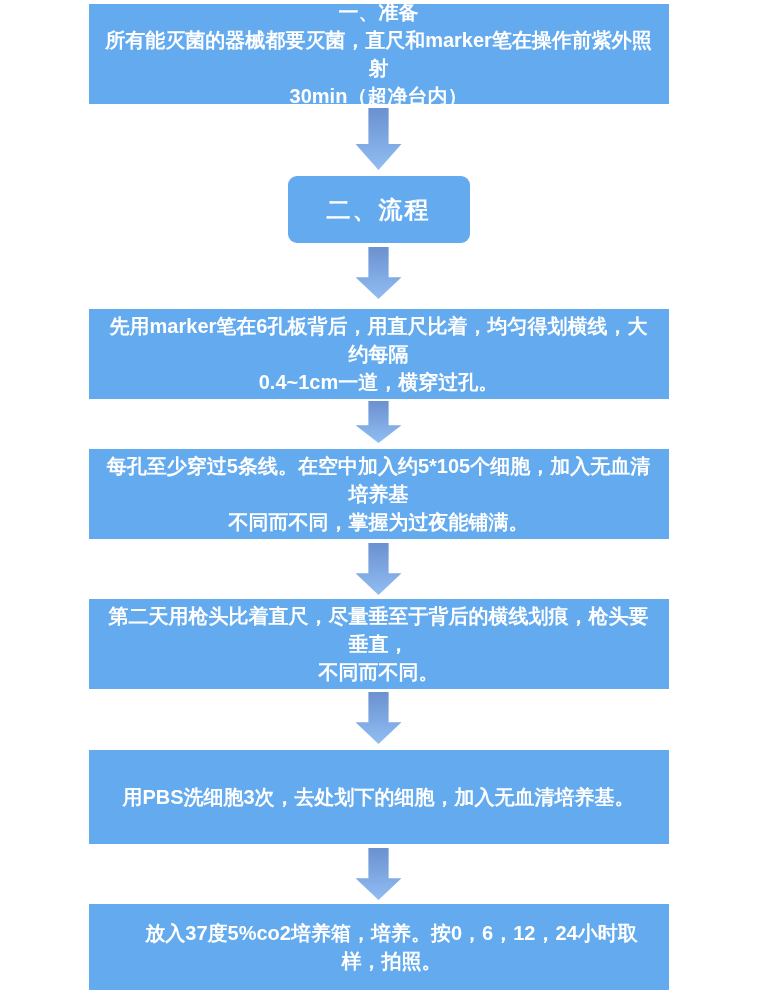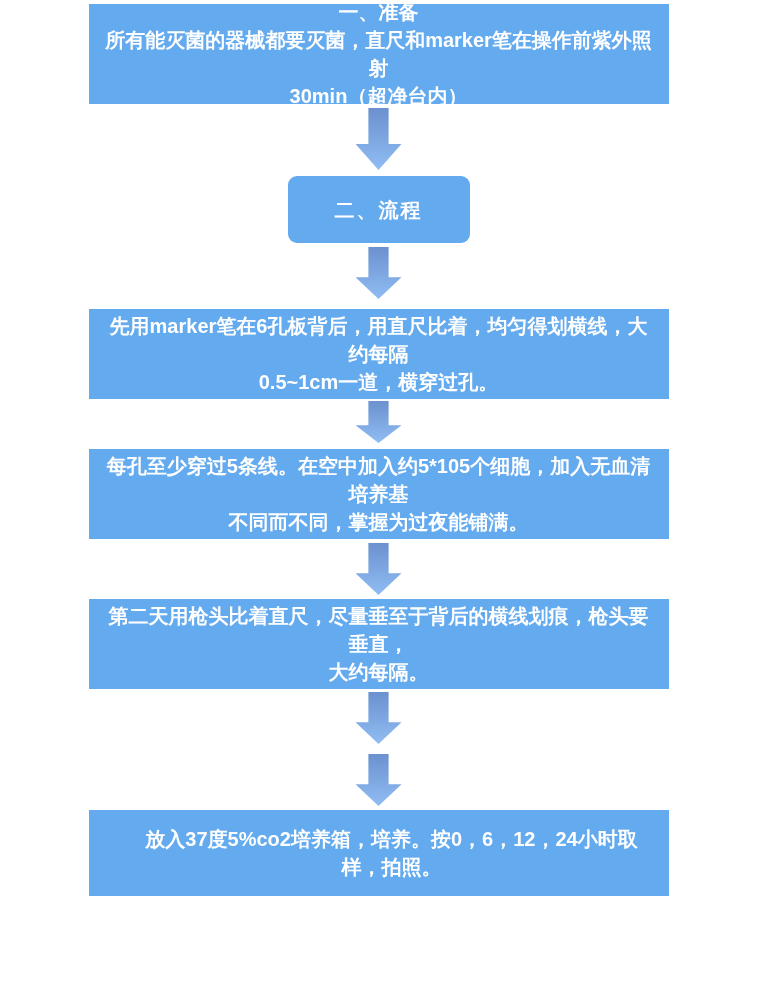--- a/index.html
+++ b/index.html
@@ -34,21 +34,21 @@
     border-radius:0;
     display:flex;
     align-items:center;
     justify-content:center;
     padding:4px 14px;
     flex:0 0 auto;
   }
   .box.small{
     width:182px;
     border-radius:9px;
-    font-size:20px;
+    font-size:24px;
     letter-spacing:2px;
   }
   .arrow{
     flex:0 0 auto;
     width:46px;
     background:linear-gradient(180deg,var(--arrow-top) 0%,var(--arrow-bottom) 100%);
     clip-path:polygon(28% 0,72% 0,72% 58%,100% 58%,50% 100%,0 58%,28% 58%);
   }
   
   .b1{margin-top:4px;height:100px;}
@@ -74,32 +74,33 @@
 所有能灭菌的器械都要灭菌，直尺和marker笔在操作前紫外照射
 30min（超净台内）</div>
 
   <div class="arrow a1"></div>
 
   <div class="box small b2">二、流程</div>
 
   <div class="arrow a2"></div>
 
   <div class="box b3">先用marker笔在6孔板背后，用直尺比着，均匀得划横线，大约每隔
-0.5~1cm一道，横穿过孔。</div>
+0.4~1cm一道，横穿过孔。</div>
 
   <div class="arrow a3"></div>
 
   <div class="box b4">每孔至少穿过5条线。在空中加入约5*105个细胞，加入无血清培养基
 不同而不同，掌握为过夜能铺满。</div>
 
   <div class="arrow a4"></div>
 
   <div class="box b5">第二天用枪头比着直尺，尽量垂至于背后的横线划痕，枪头要垂直，
-大约每隔。</div>
+不同而不同。</div>
 
   <div class="arrow a5"></div>
 
+  <div class="box b6">用PBS洗细胞3次，去处划下的细胞，加入无血清培养基。</div>
 
   <div class="arrow a6"></div>
 
   <div class="box b7">放入37度5%co2培养箱，培养。按0，6，12，24小时取样，拍照。</div>
 
 </div>
 
 </body></html>

